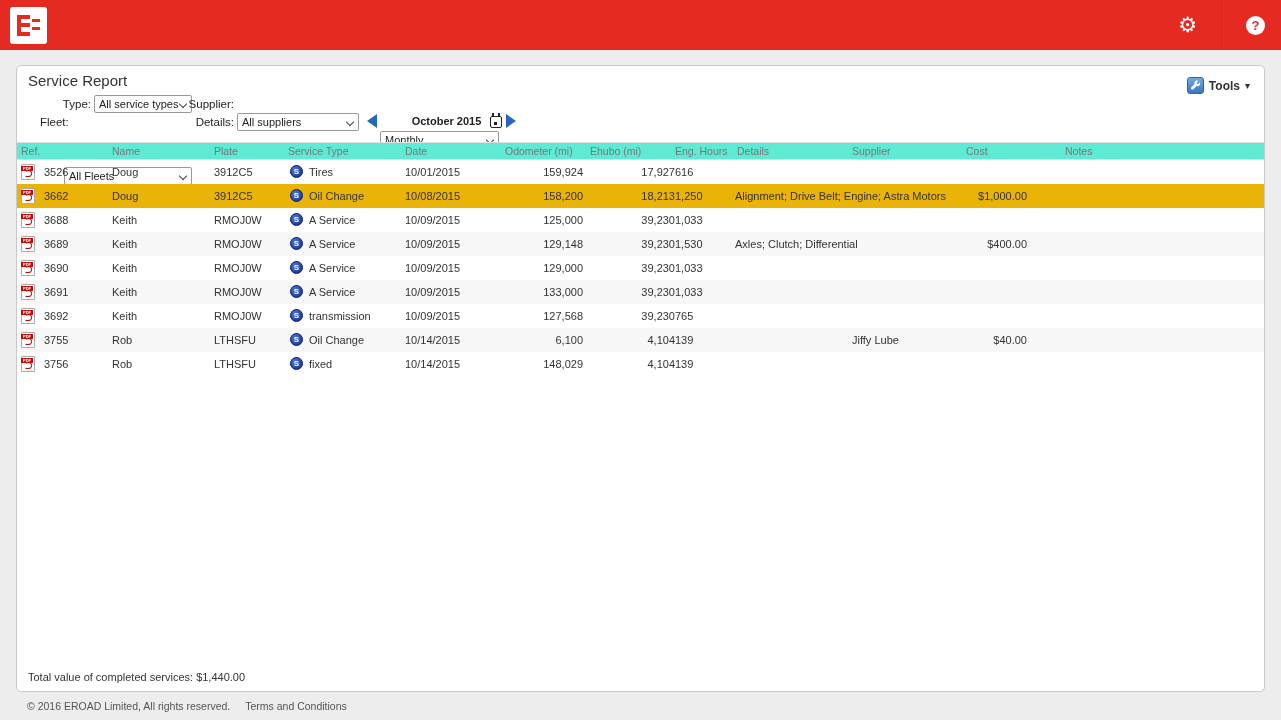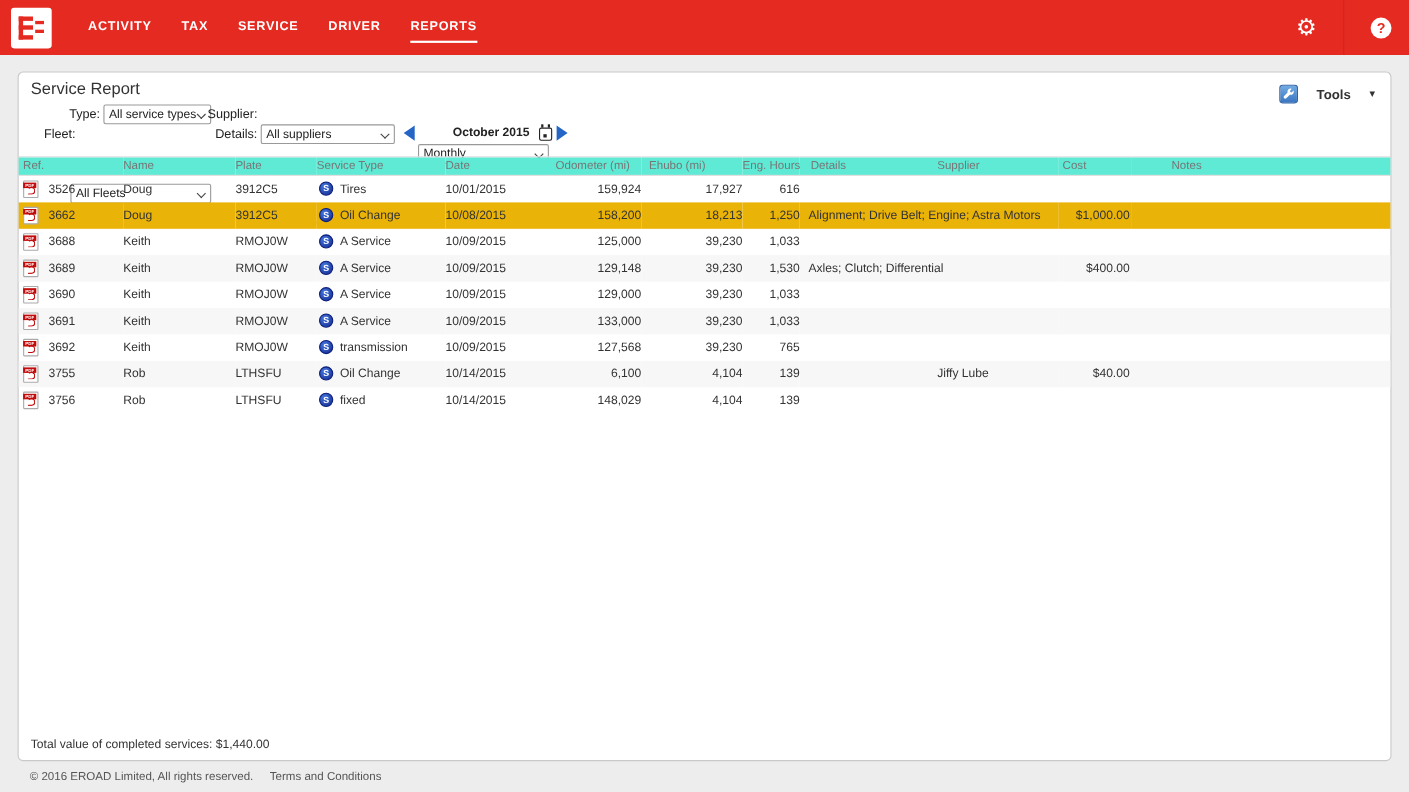--- a/index.html
+++ b/index.html
@@ -25,21 +25,21 @@
   .nav-divider { width:1px; height:50px; background:#d2261e; }
   .help { width:19px; height:19px; border-radius:50%; background:#fff; color:#e52a21;
     font-weight:bold; font-size:13px; display:flex; align-items:center; justify-content:center;
     margin:0 16px 0 24px; cursor:pointer; }
 
   
   .panel { position:absolute; left:16px; right:16px; top:65px; bottom:28px;
     background:#fff; border:1px solid #c9c9c9; border-radius:5px; }
   .panel-title { position:absolute; left:11px; top:6px; font-size:15px; color:#333; }
 
-  .tools-btn { position:absolute; right:14px; top:11px; display:flex; align-items:center; gap:17px; cursor:pointer; }
+  .tools-btn { position:absolute; right:14px; top:11px; display:flex; align-items:center; gap:5px; cursor:pointer; }
   .tools-icon { width:17px; height:17px; border-radius:3px; border:1px solid #2f64a8;
     background:linear-gradient(#72abe2,#3a76c2); display:flex; align-items:center; justify-content:center; }
   .tools-label { font-size:12px; font-weight:bold; color:#333; }
   .tools-caret { font-size:10px; color:#333; font-family:"DejaVu Sans", sans-serif; }
 
   
   .filters { position:absolute; left:0; top:0; right:0; height:70px; }
   .f-item { position:absolute; height:18px;padding-left:23px; }
   .f-label { font-size:11.5px; color:#222; line-height:18px; text-align:right; }
   .selectbox { border:1px solid #999; border-radius:2px; background:#fff; height:18px;
@@ -64,21 +64,21 @@
   tr.alt td { background:#f7f7f7; }
   tr.hl  td { background:#eab308; }
 
   .c-ref      { width:95px; }  td.c-ref, th.c-ref { padding-left:4px; }
   .c-name     { width:102px; }
   .c-plate    { width:74px; }
   .c-service  { width:117px; } td.c-service { padding-left:2px; }
   .c-date     { width:85px; }
   .c-odo      { width:93px; }  th.c-odo { padding-left:15px; } td.c-odo { text-align:right; }
   .c-ehubo    { width:92px; }  th.c-ehubo { padding-left:7px; } td.c-ehubo { text-align:right; }
-  .c-eng      { width:52px; }  td.c-eng { text-align:right; }
+  .c-eng      { width:52px; }  td.c-eng { }
   .c-details  { width:123px; } th.c-details { padding-left:10px; } td.c-details { padding-left:8px; }
   .c-supplier { width:112px; } th.c-supplier, td.c-supplier { padding-left:2px; }
   .c-cost     { width:67px; }  th.c-cost { padding-left:4px; } td.c-cost { text-align:right; padding-right:2px; }
   .c-notes    { }              th.c-notes { padding-left:36px; }
 
   .refcell { display:flex; align-items:center; gap:9px; }
   .pdficon { width:14px; height:16px; background:#fff; border:1px solid #aaa; border-radius:1px;
     position:relative; flex:0 0 auto; cursor:pointer; }
   .pdflabel { position:absolute; top:1px; left:-1px; width:12px; height:5px; background:#c20b0b;
     color:#fff; font-size:4px; line-height:5px; text-align:center; font-weight:bold; }
@@ -100,27 +100,20 @@
 <body>
 
 <div class="navbar">
   <div class="logo-box">
     <span class="lg lg-v"></span>
     <span class="lg lg-a1"></span>
     <span class="lg lg-a2"></span>
     <span class="lg lg-a3"></span>
     <span class="lg lg-r1"></span>
     <span class="lg lg-r2"></span>
-  </div>
-  <div class="nav-menu">
-    <div class="nav-item">ACTIVITY</div>
-    <div class="nav-item">TAX</div>
-    <div class="nav-item">SERVICE</div>
-    <div class="nav-item">DRIVER</div>
-    <div class="nav-item active">REPORTS</div>
   </div>
   <div class="nav-right">
     <span class="gear">⚙</span>
     <span class="nav-divider"></span>
     <span class="help">?</span>
   </div>
 </div>
 
 <div class="panel">
   <div class="panel-title">Service Report</div>

